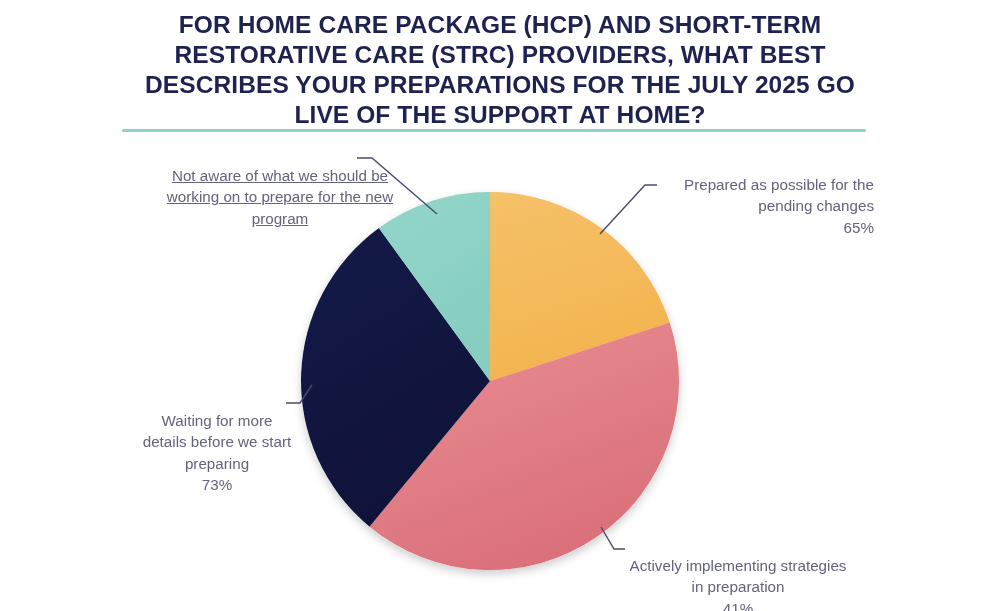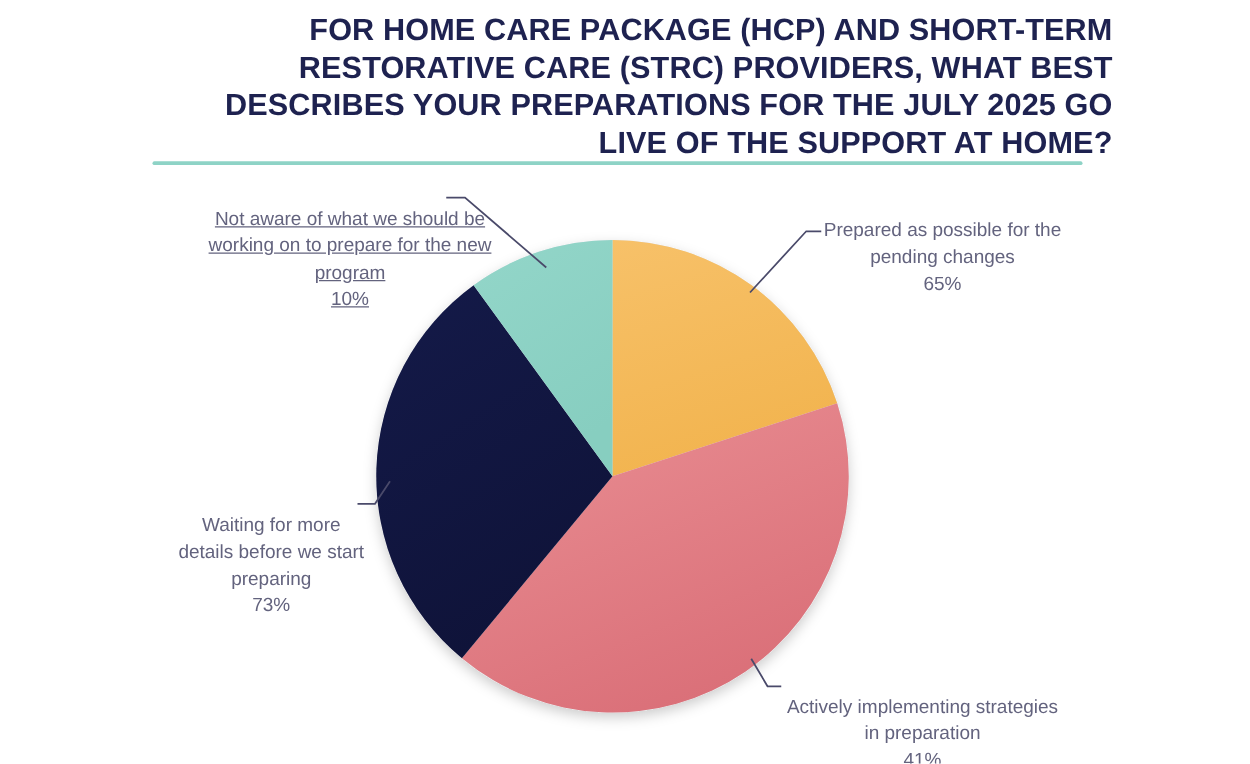--- a/index.html
+++ b/index.html
@@ -18,21 +18,21 @@
     background: #ffffff;
     overflow: hidden;
   }
 
   
   #chart-title {
     position: absolute;
     left: 110px;
     top: 10px;
     width: 780px;
-    text-align: right;
+    text-align: center;
     font-size: 24.5px;
     line-height: 30px;
     font-weight: bold;
     letter-spacing: 0.1px;
     color: #1e2250;
     text-transform: uppercase;
     white-space: pre-line;
   }
 
   
@@ -66,21 +66,21 @@
     line-height: 21.5px;
     color: #63637e;
     text-align: center;
     white-space: pre-line;
   }
   .callout .pct {
     display: block;
   }
 
   #label-not-aware   { left: 150px;  top: 143px;  width: 260px; text-decoration: underline; }
-  #label-prepared    { left: 634px;  top: 152px;  width: 240px; }
+  #label-prepared    { left: 634px;  top: 152px;  width: 240px; text-align: right; }
   #label-waiting     { left: 124px;  top: 388px;  width: 186px; }
   #label-actively    { left: 612px;  top: 533px;  width: 252px; }
 </style>
 </head>
 <body>
 
 <div id="canvas">
 
   <div id="chart-title">For home care package (HCP) and short-term
 restorative care (STRC) providers, what best
@@ -130,21 +130,20 @@
       <polyline points="286,403 300,403 312,385" fill="none" stroke="#4a4a6a" stroke-width="1.4"></polyline>
 
       <polyline points="625,549 614,549 601,527" fill="none" stroke="#4a4a6a" stroke-width="1.4"></polyline>
     </svg>
   </div>
 
   <div class="callout" id="label-not-aware">
     <span>Not aware of what we should be
 working on to prepare for the new
 program</span>
-    <span class="pct">10%</span>
   </div>
 
   <div class="callout" id="label-prepared">
     <span>Prepared as possible for the
 pending changes</span>
     <span class="pct">65%</span>
   </div>
 
   <div class="callout" id="label-waiting">
     <span>Waiting for more

